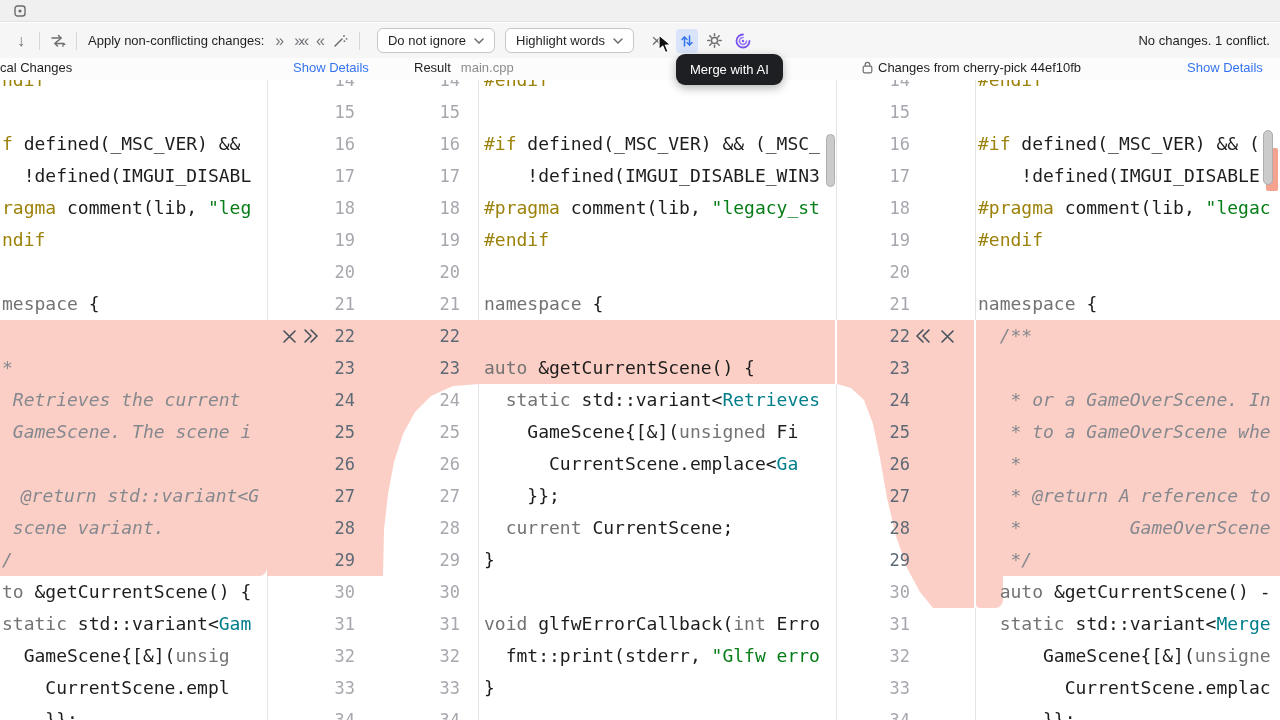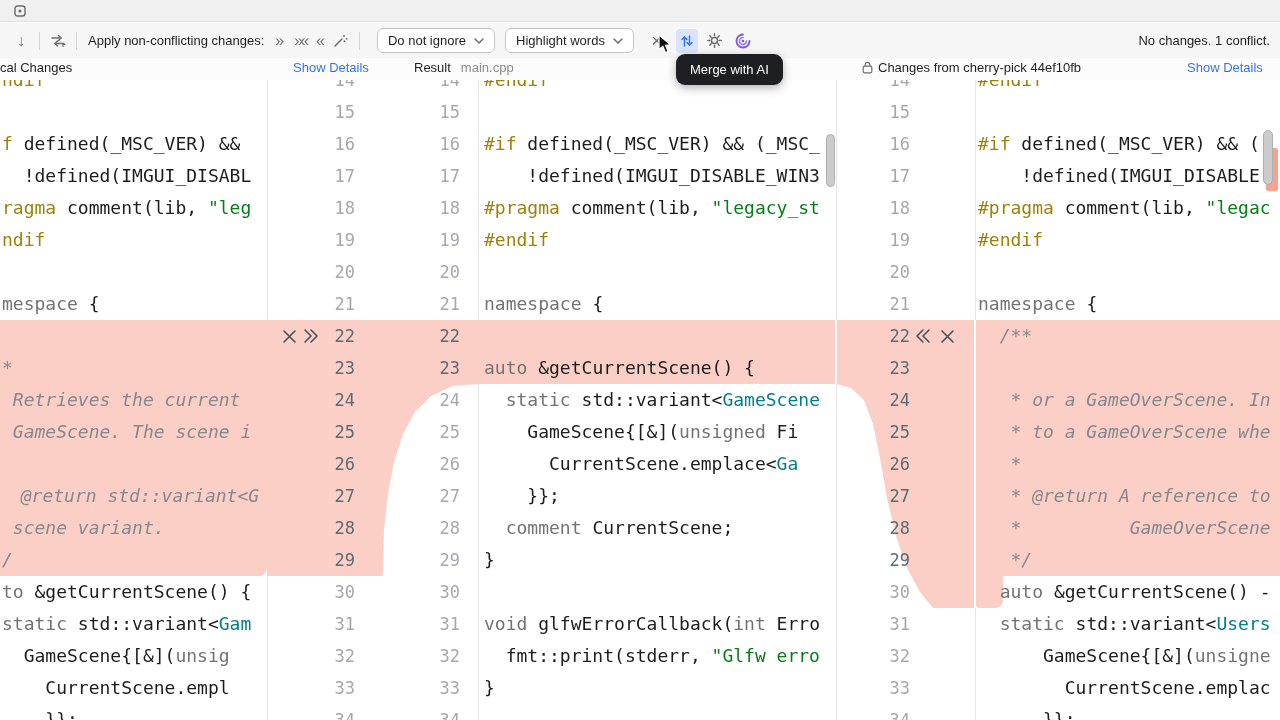--- a/index.html
+++ b/index.html
@@ -193,25 +193,25 @@
         <div class="code-line" style="top: -16px; padding-left: 5px;"><span class="seg-pp">#endif</span></div>
         <div class="code-line" style="top: 16px; padding-left: 5px;"></div>
         <div class="code-line" style="top: 48px; padding-left: 5px;"><span class="seg-pp">#if</span><span class="seg-d"> defined(_MSC_VER) &amp;&amp; (_MSC_</span></div>
         <div class="code-line" style="top: 80px; padding-left: 5px;"><span class="seg-d">    !defined(IMGUI_DISABLE_WIN3</span></div>
         <div class="code-line" style="top: 112px; padding-left: 5px;"><span class="seg-pp">#pragma</span><span class="seg-d"> comment(lib, </span><span class="seg-s">"legacy_st</span></div>
         <div class="code-line" style="top: 144px; padding-left: 5px;"><span class="seg-pp">#endif</span></div>
         <div class="code-line" style="top: 176px; padding-left: 5px;"></div>
         <div class="code-line" style="top: 208px; padding-left: 5px;"><span class="seg-k">namespace</span><span class="seg-d"> {</span></div>
         <div class="code-line" style="top: 240px; padding-left: 5px;"></div>
         <div class="code-line" style="top: 272px; padding-left: 5px;"><span class="seg-k">auto</span><span class="seg-d"> &amp;getCurrentScene() {</span></div>
-        <div class="code-line" style="top: 304px; padding-left: 5px;"><span class="seg-d">  </span><span class="seg-k">static</span><span class="seg-d"> std::variant&lt;</span><span class="seg-t">GameScene</span></div>
+        <div class="code-line" style="top: 304px; padding-left: 5px;"><span class="seg-d">  </span><span class="seg-k">static</span><span class="seg-d"> std::variant&lt;</span><span class="seg-t">Retrieves</span></div>
         <div class="code-line" style="top: 336px; padding-left: 5px;"><span class="seg-d">    GameScene{[&amp;](</span><span class="seg-k">unsigned</span><span class="seg-d"> Fi</span></div>
         <div class="code-line" style="top: 368px; padding-left: 5px;"><span class="seg-d">      CurrentScene.emplace&lt;</span><span class="seg-t">Ga</span></div>
         <div class="code-line" style="top: 400px; padding-left: 5px;"><span class="seg-d">    }};</span></div>
-        <div class="code-line" style="top: 432px; padding-left: 5px;"><span class="seg-d">  </span><span class="seg-k">comment</span><span class="seg-d"> CurrentScene;</span></div>
+        <div class="code-line" style="top: 432px; padding-left: 5px;"><span class="seg-d">  </span><span class="seg-k">current</span><span class="seg-d"> CurrentScene;</span></div>
         <div class="code-line" style="top: 464px; padding-left: 5px;"><span class="seg-d">}</span></div>
         <div class="code-line" style="top: 496px; padding-left: 5px;"></div>
         <div class="code-line" style="top: 528px; padding-left: 5px;"><span class="seg-k">void</span><span class="seg-d"> glfwErrorCallback(</span><span class="seg-k">int</span><span class="seg-d"> Erro</span></div>
         <div class="code-line" style="top: 560px; padding-left: 5px;"><span class="seg-d">  fmt::print(stderr, </span><span class="seg-s">"Glfw erro</span></div>
         <div class="code-line" style="top: 592px; padding-left: 5px;"><span class="seg-d">}</span></div>
         <div class="code-line" style="top: 624px; padding-left: 5px;"></div>
       </div>
     <div class="pane" style="left:976px; width:304px;">
         <div class="code-line" style="top: -16px; padding-left: 2px;"><span class="seg-pp">#endif</span></div>
         <div class="code-line" style="top: 16px; padding-left: 2px;"></div>
@@ -222,21 +222,21 @@
         <div class="code-line" style="top: 176px; padding-left: 2px;"></div>
         <div class="code-line" style="top: 208px; padding-left: 2px;"><span class="seg-k">namespace</span><span class="seg-d"> {</span></div>
         <div class="code-line" style="top: 240px; padding-left: 2px;"><span class="seg-c">  /**</span></div>
         <div class="code-line" style="top: 304px; padding-left: 2px;"><span class="seg-c">   * or a GameOverScene. In</span></div>
         <div class="code-line" style="top: 336px; padding-left: 2px;"><span class="seg-c">   * to a GameOverScene whe</span></div>
         <div class="code-line" style="top: 368px; padding-left: 2px;"><span class="seg-c">   *</span></div>
         <div class="code-line" style="top: 400px; padding-left: 2px;"><span class="seg-c">   * @return A reference to</span></div>
         <div class="code-line" style="top: 432px; padding-left: 2px;"><span class="seg-c">   *          GameOverScene</span></div>
         <div class="code-line" style="top: 464px; padding-left: 2px;"><span class="seg-c">   */</span></div>
         <div class="code-line" style="top: 496px; padding-left: 2px;"><span class="seg-d">  </span><span class="seg-k">auto</span><span class="seg-d"> &amp;getCurrentScene() -</span></div>
-        <div class="code-line" style="top: 528px; padding-left: 2px;"><span class="seg-d">  </span><span class="seg-k">static</span><span class="seg-d"> std::variant&lt;</span><span class="seg-t">Users</span></div>
+        <div class="code-line" style="top: 528px; padding-left: 2px;"><span class="seg-d">  </span><span class="seg-k">static</span><span class="seg-d"> std::variant&lt;</span><span class="seg-t">Merge</span></div>
         <div class="code-line" style="top: 560px; padding-left: 2px;"><span class="seg-d">      GameScene{[&amp;](</span><span class="seg-k">unsigne</span></div>
         <div class="code-line" style="top: 592px; padding-left: 2px;"><span class="seg-d">        CurrentScene.emplac</span></div>
         <div class="code-line" style="top: 624px; padding-left: 2px;"><span class="seg-d">      }};</span></div>
       </div>
 
     <div class="gutcol" style="left:270px; width:85px;">
         <div class="line-num" style="top: -16px;">14</div>
         <div class="line-num" style="top: 16px;">15</div>
         <div class="line-num" style="top: 48px;">16</div>
         <div class="line-num" style="top: 80px;">17</div>

